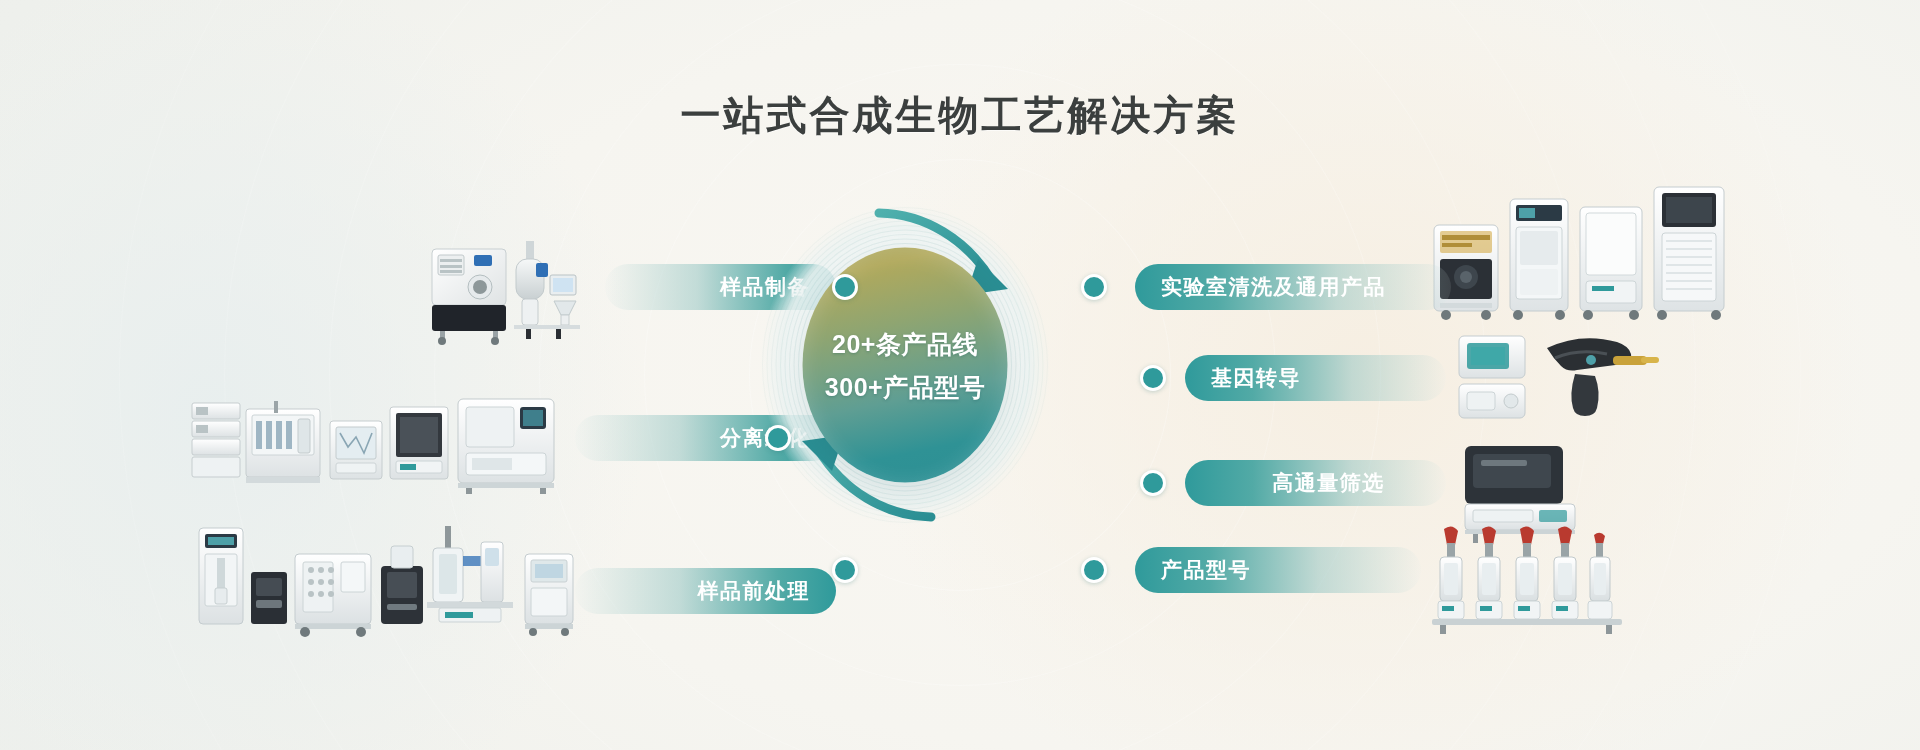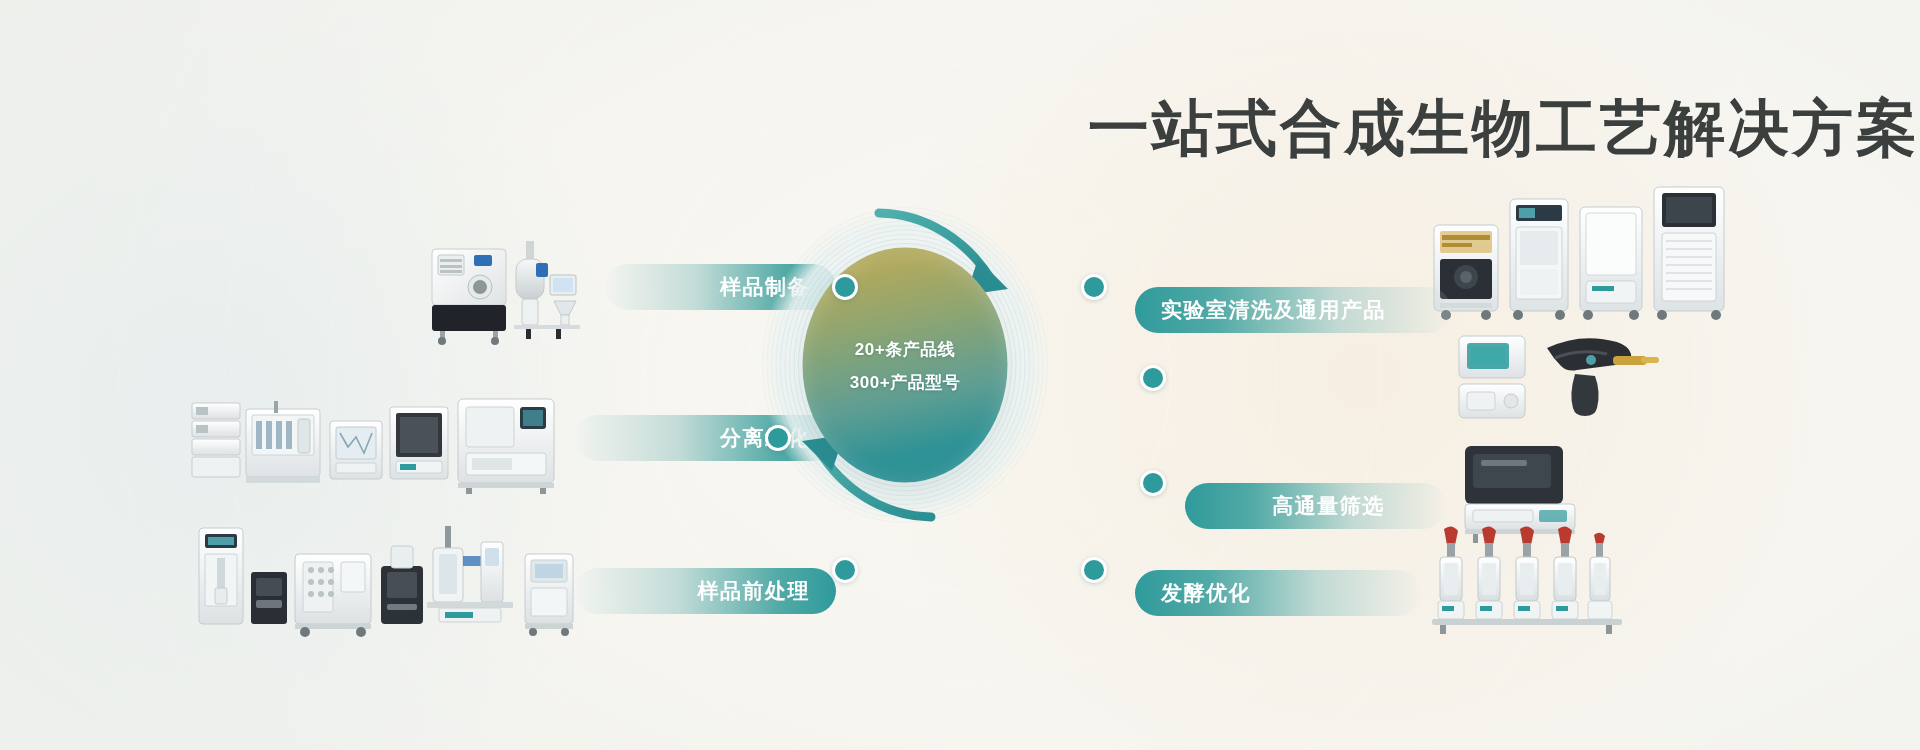--- a/index.html
+++ b/index.html
@@ -23,50 +23,50 @@
   .bg-cool{position:absolute;left:-18%;top:-30%;width:58%;height:170%;
     background:radial-gradient(50% 45% at 50% 50%, rgba(231,238,238,.9) 0%, rgba(233,239,238,.45) 48%, rgba(233,239,238,0) 78%);
     pointer-events:none;}
   .rings{position:absolute;left:50%;top:50%;transform:translate(-50%,-50%);
     width:1680px;height:1500px;pointer-events:none;opacity:.85;}
   .ring{position:absolute;left:50%;top:50%;transform:translate(-50%,-50%);
     border-radius:50%;border:1px solid rgba(255,255,255,.55);
     box-shadow:0 0 0 1px rgba(0,0,0,.012);}
 
   
-  .title{position:absolute;left:0;right:0;top:88px;text-align:right;
-    font-size:61px;font-weight:bold;letter-spacing:3px;color:#3b3f3e;
+  .title{position:absolute;left:0;right:0;top:88px;text-align:center;
+    font-size:40px;font-weight:bold;letter-spacing:3px;color:#3b3f3e;
     text-shadow:0 1px 0 rgba(255,255,255,.6);
     z-index:40;}
 
   
   .hub{position:absolute;left:760px;top:205px;width:290px;height:320px;z-index:30;}
   .hub-halo{position:absolute;inset:0;border-radius:50%;
     background:radial-gradient(closest-side, rgba(255,255,255,.0) 58%, rgba(255,255,255,.85) 68%, rgba(236,243,242,.9) 86%, rgba(236,243,242,0) 100%);}
   .hub-arc{position:absolute;border-radius:50%;border:1px solid rgba(122,178,176,.30);
     left:50%;top:50%;transform:translate(-50%,-50%);}
   .hub-core{position:absolute;left:50%;top:50%;transform:translate(-50%,-50%);
     width:205px;height:235px;border-radius:50%;
     background:linear-gradient(168deg,#a9a457 0%,#b1a95c 12%,#8fa571 34%,#5f9e93 62%,#2f9295 82%,#2c8f94 100%);
     box-shadow:inset 0 4px 22px rgba(255,255,255,.18), 0 6px 26px rgba(40,110,112,.22);
     display:flex;flex-direction:column;align-items:center;justify-content:center;gap:10px;}
-  .hub-line{color:#ffffff;font-size:17px;font-weight:bold;letter-spacing:.5px;white-space:nowrap;
+  .hub-line{color:#ffffff;font-size:25px;font-weight:bold;letter-spacing:.5px;white-space:nowrap;
     text-shadow:0 1px 3px rgba(30,90,92,.35);}
 
   
   .arrowsvg{position:absolute;left:50%;top:50%;transform:translate(-50%,-50%);
     width:330px;height:360px;overflow:visible;}
 
   
   .pill{position:absolute;height:46px;border-radius:23px;display:flex;align-items:center;
     color:#fff;font-size:21px;font-weight:bold;letter-spacing:1.5px;white-space:nowrap;z-index:25;}
   .pill.left{justify-content:flex-end;padding-right:26px;
     background:linear-gradient(90deg, rgba(228,238,236,.12) 0%, rgba(150,198,195,.55) 40%, #52aaa6 78%, #2f9a9b 100%);}
   .pill.right{justify-content:flex-start;padding-left:26px;
-    background:linear-gradient(90deg, #2f9a9b 0%, #52aaa6 26%, rgba(150,198,195,.55) 64%, rgba(228,238,236,.10) 100%);margin-top:23px;}
+    background:linear-gradient(90deg, #2f9a9b 0%, #52aaa6 26%, rgba(150,198,195,.55) 64%, rgba(228,238,236,.10) 100%);}
 
   
   .dot{position:absolute;width:26px;height:26px;border-radius:50%;background:#2f9a9b;
     border:3px solid #ffffff;box-sizing:border-box;z-index:35;
     box-shadow:0 1px 4px rgba(40,110,112,.25);}
 
   
   .eq{position:absolute;z-index:20;}
   .eq svg{display:block;overflow:visible;}
 </style>
@@ -440,25 +440,28 @@
   <div class="pill left" style="left:575px;top:415px;width:235px;">
     <span>分离纯化</span>
   </div>
   <div class="pill left" style="left:575px;top:568px;width:235px;">
     <span>样品前处理</span>
   </div>
 
   <div class="pill right" style="left:1135px;top:264px;width:290px;">
     <span>实验室清洗及通用产品</span>
   </div>
+  <div class="pill right" style="left:1185px;top:355px;width:235px;">
+    <span>基因转导</span>
+  </div>
   <div class="pill right" style="left:1185px;top:460px;width:235px;justify-content:center;">
     <span>高通量筛选</span>
   </div>
   <div class="pill right" style="left:1135px;top:547px;width:260px;">
-    <span>发酵优化</span>
+    <span>产品型号</span>
   </div>
 
   <div class="dot" style="left:832px;top:274px;"></div>
   <div class="dot" style="left:765px;top:425px;"></div>
   <div class="dot" style="left:832px;top:557px;"></div>
 
   <div class="dot" style="left:1081px;top:274px;"></div>
   <div class="dot" style="left:1140px;top:365px;"></div>
   <div class="dot" style="left:1140px;top:470px;"></div>
   <div class="dot" style="left:1081px;top:557px;"></div>

